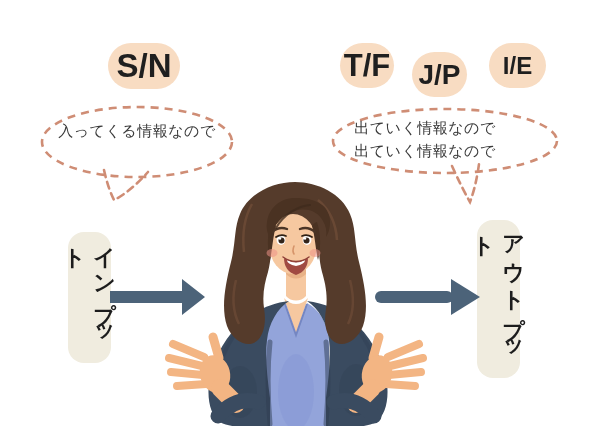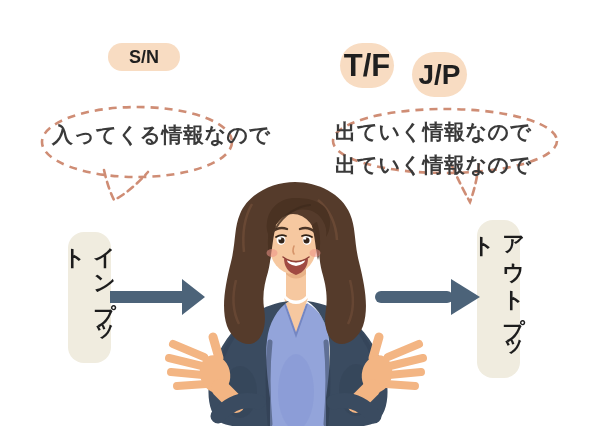--- a/index.html
+++ b/index.html
@@ -8,29 +8,29 @@
     background:var(--background,#fff);
     font-family:"Liberation Sans","DejaVu Sans",sans-serif;
   }
   .abs{position:absolute;}
   
   .badge{
     position:absolute;background:var(--badge-bg,#f9dcc2);border-radius:999px;
     display:flex;align-items:center;justify-content:center;
     font-weight:700;color:var(--badge-text,#1f1f1f);
   }
-  #badge-sn{left:108px;top:43px;width:72px;height:28px;font-size:18px;}
+  #badge-sn{left:108px;top:43px;width:72px;height:46px;font-size:33px;}
   #badge-tf{left:340px;top:43px;width:54px;height:45px;font-size:31px;}
   #badge-jp{left:412px;top:52px;width:55px;height:45px;font-size:28px;}
   #badge-ie{left:489px;top:43px;width:57px;height:45px;font-size:24px;}
   
   .bubble-svg ellipse{fill:#ffffff;stroke:var(--bubble-border,#cf8d75);stroke-width:2.6;stroke-dasharray:8 6;}
   .bubble-svg path{fill:none;stroke:var(--bubble-border,#cf8d75);stroke-width:2.6;stroke-dasharray:7 5;stroke-linecap:round;}
   .bubble-text{
-    position:absolute;text-align:center;font-size:21px;font-weight:700;
+    position:absolute;text-align:center;font-size:15px;font-weight:400;
     line-height:1.55;color:var(--bubble-text,#3a3a3a);letter-spacing:.5px;white-space:nowrap;
   }
   .bubble-text span{display:block;}
   
   .vlabel{
     position:absolute;background:var(--label-bg,#f0ecdf);border-radius:16px;
     display:flex;align-items:center;justify-content:center;
     writing-mode:vertical-rl;text-orientation:upright;
     font-weight:700;font-size:22px;letter-spacing:2px;color:var(--label-text,#1c1c1c);
   }
@@ -51,20 +51,21 @@
   .lip{fill:var(--lip,#a04a42);}
 </style>
 </head>
 <body>
 
 <div id="canvas">
 
   <div class="badge" id="badge-sn">S/N</div>
   <div class="badge" id="badge-tf">T/F</div>
   <div class="badge" id="badge-jp">J/P</div>
+  <div class="badge" id="badge-ie">I/E</div>
 
   <svg class="abs bubble-svg" style="left:28px;top:98px;" width="218" height="118" viewBox="0 0 218 118">
     <ellipse cx="109" cy="44" rx="95" ry="35"></ellipse>
     <path d="M76,72 Q80,90 86,102 Q102,94 120,74"></path>
   </svg>
   <div class="bubble-text" style="left:52px;top:119px;width:170px;">
     <span>入ってくる情報なので</span>
   </div>
 
   <svg class="abs bubble-svg" style="left:328px;top:102px;" width="234" height="112" viewBox="0 0 234 112">

